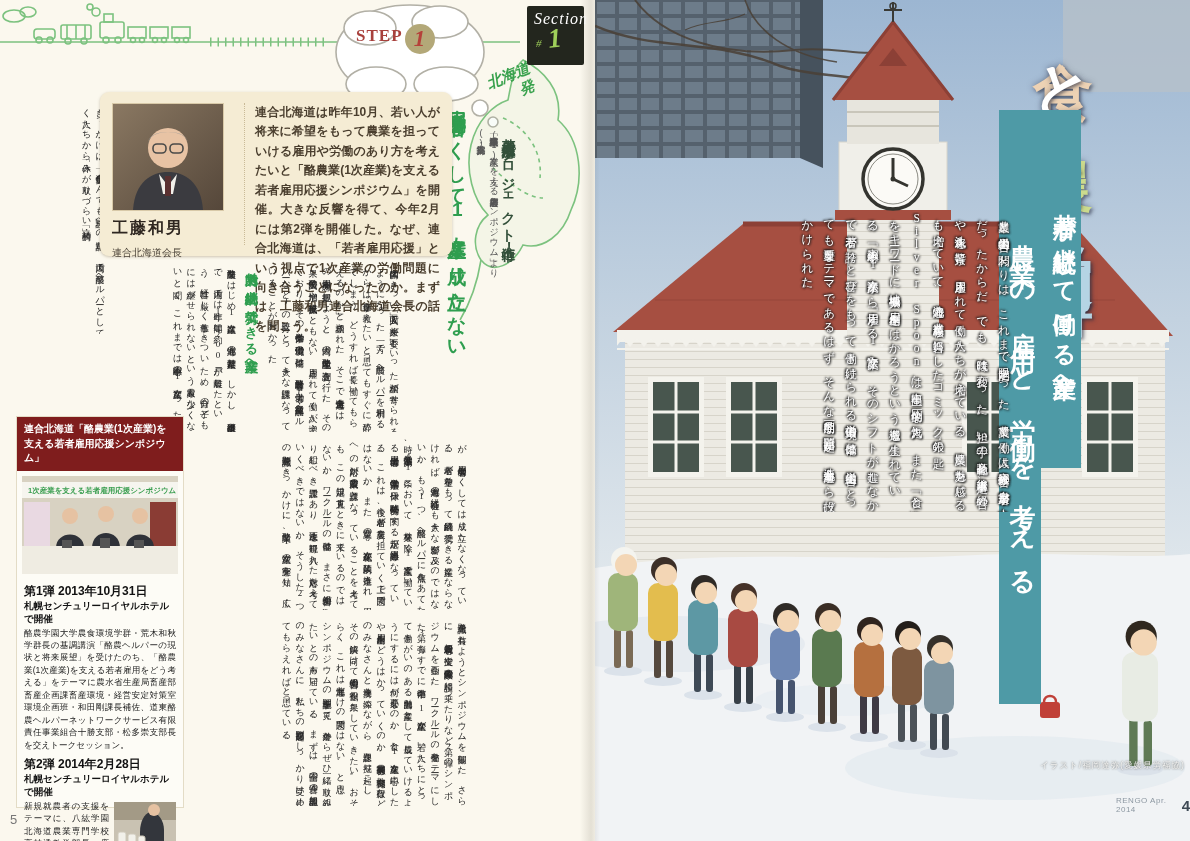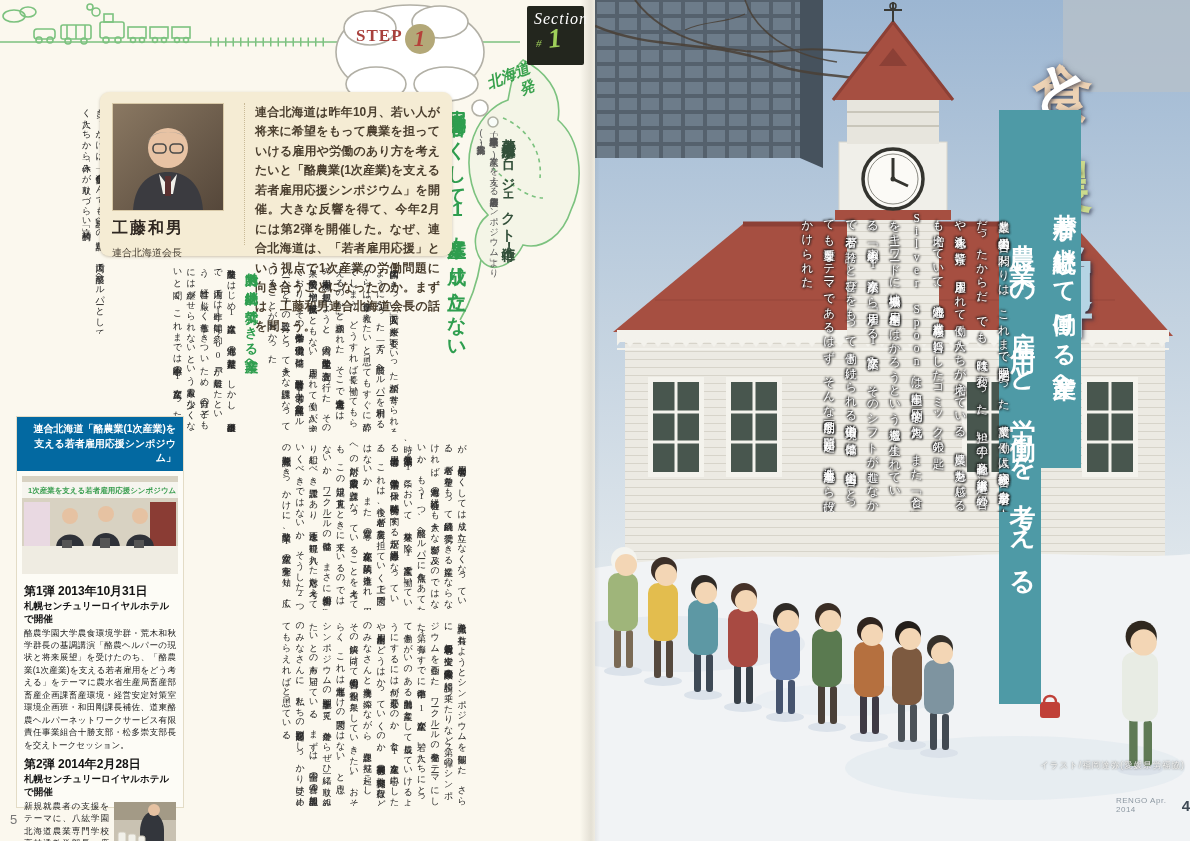--- a/index.html
+++ b/index.html
@@ -43,21 +43,21 @@
   
   .vbody{font-family:"Liberation Serif",serif;font-size:9px;line-height:1.5;letter-spacing:0.5px;color:#262626;overflow:hidden;}
   .blockA{left:46px;top:102px;width:60px;height:232px;}
   .bandB{left:16px;top:262px;width:384px;height:170px;}
   .bandB .subhead{display:block;font-family:"Liberation Sans",sans-serif;font-size:13px;font-weight:bold;color:#2f9e4f;letter-spacing:1px;margin:0 4px;}
   .bandB span{display:block;}
   .botUp{left:183px;top:438px;width:285px;height:172px;}
   .botLow{left:183px;top:616px;width:285px;height:190px;}
   
   .sidebar{left:16px;top:416px;width:168px;height:392px;background:#fdfcf6;border:1px solid #e3dcc6;box-sizing:border-box;}
-  .sb-header{background:#0369a1;color:#fff;font-size:10px;font-weight:bold;line-height:1.45;padding:5px 7px;text-align:right;}
+  .sb-header{background:#7f1d1d;color:#fff;font-size:10px;font-weight:bold;line-height:1.45;padding:5px 7px;}
   .sb-photo{width:156px;height:98px;margin:5px auto 0;display:block;background:#d9d4c6;}
   .sb-body{padding:4px 7px 6px;position:relative;}
   .e-title{font-size:12px;font-weight:bold;color:#111;margin-top:5px;}
   .e-venue{font-size:9.5px;font-weight:bold;color:#111;}
   .e-body{font-size:8.6px;line-height:1.45;color:#222;text-align:justify;margin-top:1px;}
   .milk{float:right;width:62px;height:56px;margin:2px 0 2px 5px;}
   
   .fold{left:580px;top:0;width:20px;height:841px;background:linear-gradient(90deg,rgba(0,0,0,0) 0%,rgba(60,50,30,.12) 55%,rgba(0,0,0,0) 100%);}
   
   .scene{left:595px;top:0;}

